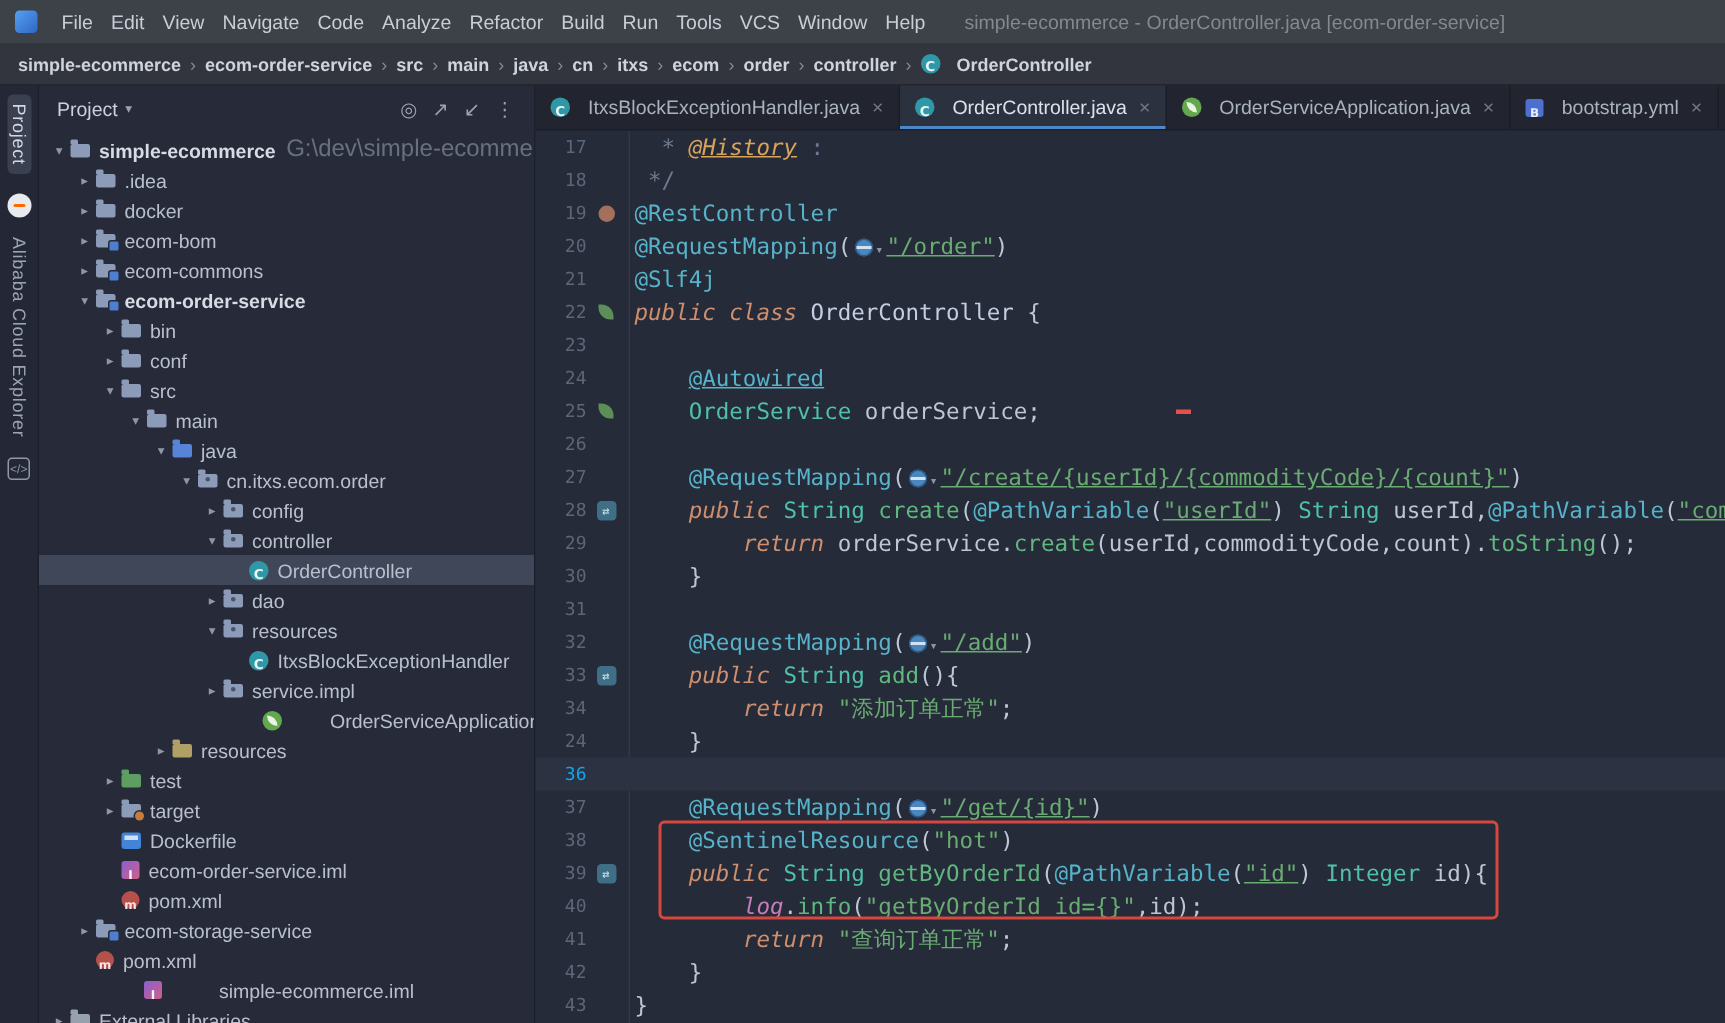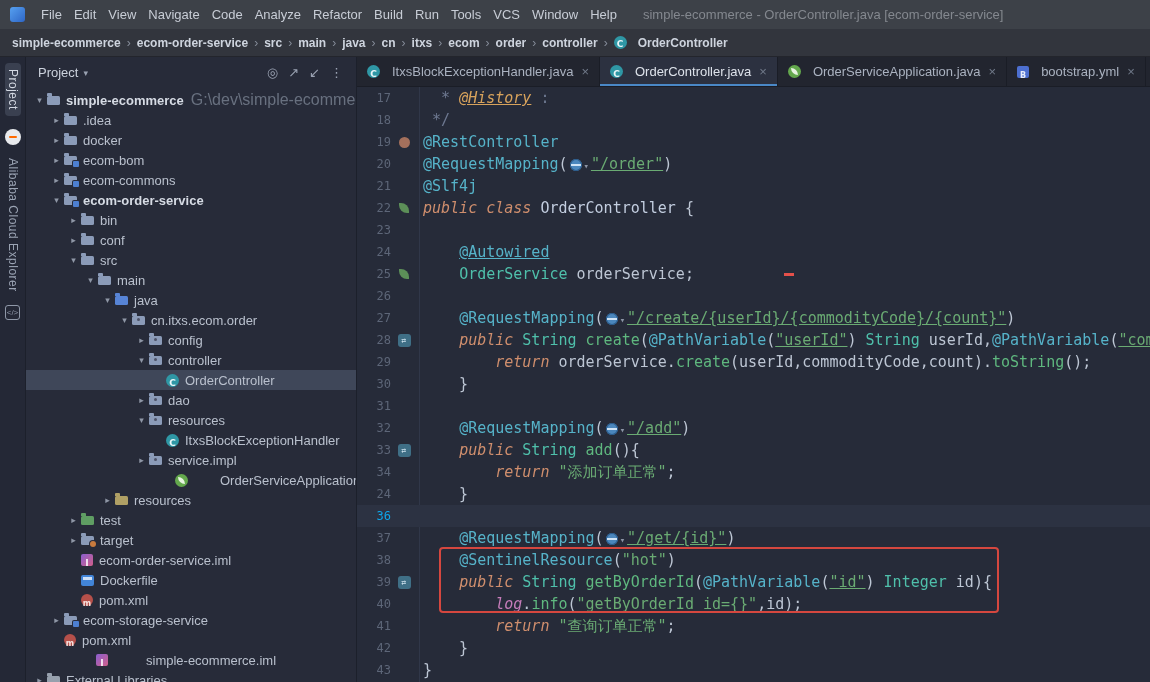--- a/index.html
+++ b/index.html
@@ -317,27 +317,27 @@
             <span class="ic f ic-test"></span>
             <span class="tree-label">test</span>
           </div>
           <div class="tree-row" style="padding-left: 40px;">
             <span class="arrow">▸</span>
             <span class="ic f ic-folder-ex"></span>
             <span class="tree-label">target</span>
           </div>
           <div class="tree-row" style="padding-left: 40px;">
             <span class="arrow"></span>
+            <span class="ic ic-docker"></span>
+            <span class="tree-label">Dockerfile</span>
+          </div>
+          <div class="tree-row" style="padding-left: 40px;">
+            <span class="arrow"></span>
             <span class="ic ic-iml"></span>
             <span class="tree-label">ecom-order-service.iml</span>
-          </div>
-          <div class="tree-row" style="padding-left: 40px;">
-            <span class="arrow"></span>
-            <span class="ic ic-docker"></span>
-            <span class="tree-label">Dockerfile</span>
           </div>
           <div class="tree-row" style="padding-left: 40px;">
             <span class="arrow"></span>
             <span class="ic ic-maven"></span>
             <span class="tree-label">pom.xml</span>
           </div>
           <div class="tree-row" style="padding-left: 23px;">
             <span class="arrow">▸</span>
             <span class="ic f ic-module"></span>
             <span class="tree-label">ecom-storage-service</span>

